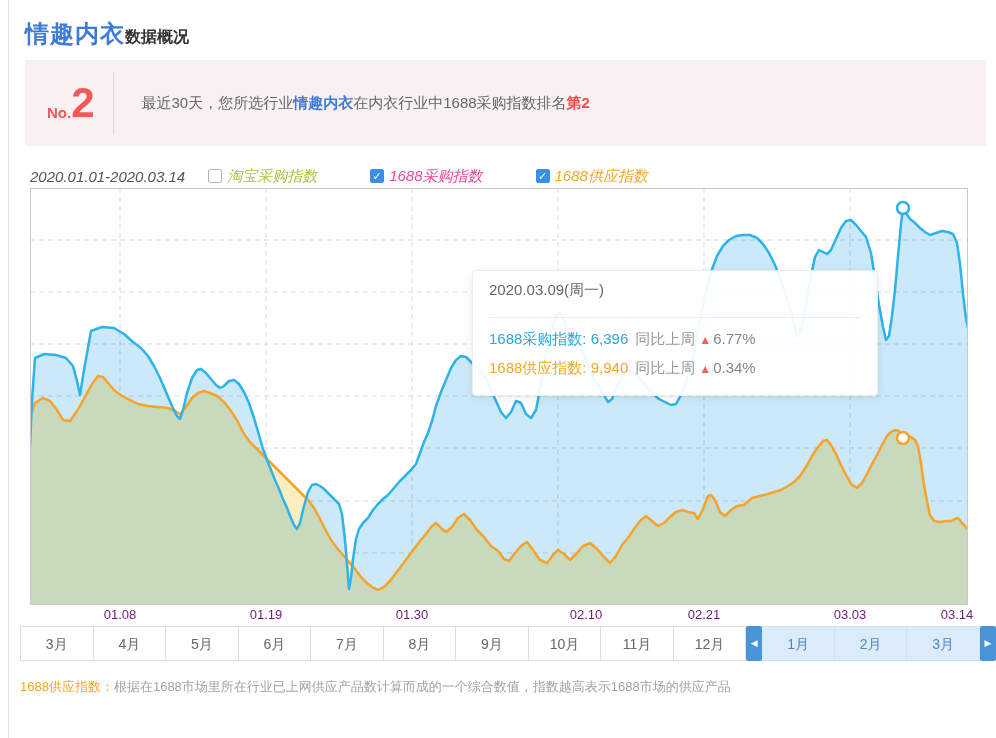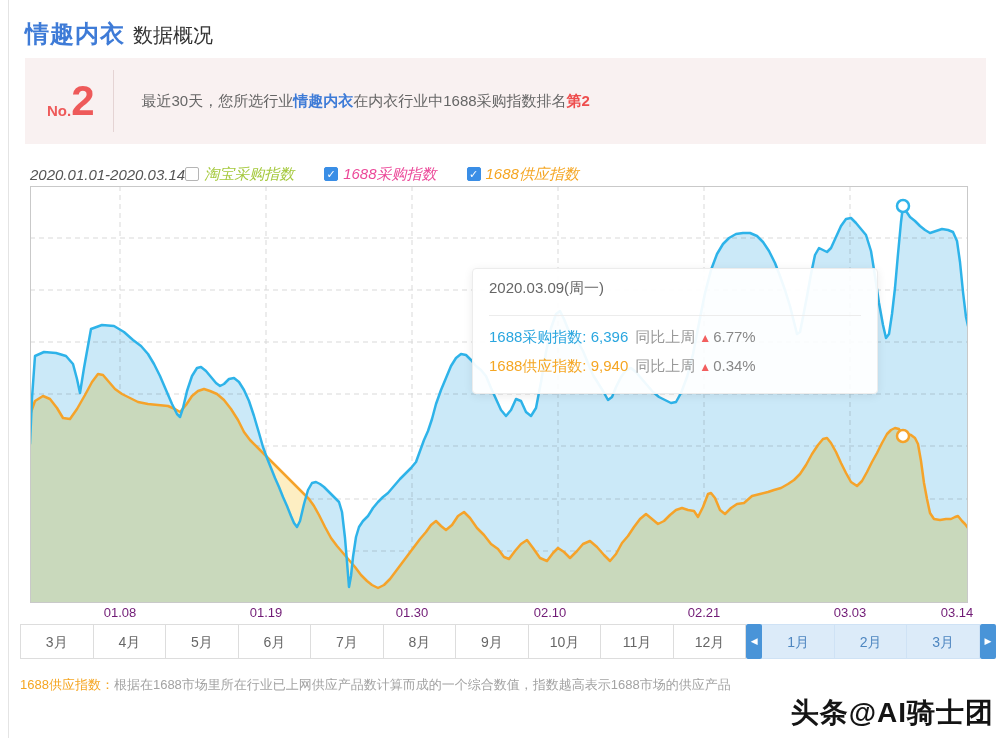--- a/index.html
+++ b/index.html
@@ -3,39 +3,39 @@
 <meta charset="utf-8">
 <style>
   html,body{margin:0;padding:0;width:996px;height:738px;overflow:hidden;background:#fff;
     font-family:"Liberation Sans","DejaVu Sans",sans-serif;}
   .page{position:relative;width:996px;height:738px;background:#fff;}
   .left-edge-line{position:absolute;left:8px;top:0;width:1px;height:738px;background:#e4e4e4;}
 
   
   .title{margin:0;padding:16px 0 0 25px;line-height:30px;white-space:nowrap;}
   .t-hl{color:#3e7bd7;font-size:24px;font-weight:bold;letter-spacing:1px;}
-  .t-rest{color:#333;font-size:20px;font-weight:normal;margin-left:8px;}
+  .t-rest{color:#333;font-size:16px;font-weight:bold;}
 
   
   .rank-banner{margin:8px 0 0 25px;width:961px;height:86px;background:#f9f1f1;
     display:flex;align-items:center;}
   .rank-no{margin-left:22px;display:flex;align-items:flex-end;line-height:1;}
   .no-lbl{color:#ee5a5a;font-size:15px;font-weight:bold;padding-bottom:4px;}
   .no-val{color:#ee5a5a;font-size:42px;font-weight:bold;}
   .rank-divider{width:1px;height:62px;background:#e5d4d4;margin:0 28px 0 18px;}
   .rank-text{color:#666;font-size:15px;}
   .hl-blue{color:#3e7bd7;font-weight:bold;}
   .hl-red{color:#ee4e4e;font-weight:bold;}
 
   
   .chart-header{margin:18px 25px 0 30px;height:24px;display:flex;align-items:center;
     justify-content:flex-start;font-style:italic;}
   .date-range{color:#555;font-size:15px;}
   .legend{display:flex;align-items:center;gap:30px;}
-  .legend-item{display:flex;align-items:center;gap:5px;cursor:pointer;}
+  .legend-item{display:flex;align-items:center;gap:5px;cursor:pointer;margin-left:23px;}
   .cb{width:14px;height:14px;border:1px solid #b5b5b5;background:#fff;border-radius:2px;
     display:inline-flex;align-items:center;justify-content:center;font-size:11px;color:#fff;box-sizing:border-box;}
   .cb.checked{background:#3a8ee6;border-color:#3a8ee6;}
   .lg-label{font-size:15px;}
 
   
   .chart-wrap{position:relative;margin-left:30px;width:938px;height:437px;}
   .x-labels{position:absolute;left:0;top:419px;width:938px;height:18px;}
   .x-label{position:absolute;top:0;width:60px;margin-left:-30px;text-align:center;
     color:#701a75;font-size:13px;}
@@ -127,21 +127,21 @@
         <path d="M0,229 L5,215 L13,210 L20,213 L27,222 L33,232 L40,233 L47,223 L55,209 L62,196 L68,188 L73,189 L79,196 L85,203 L92,208 L100,212 L108,216 L118,218 L128,219 L138,220 L145,223 L150,226 L156,219 L162,210 L168,205 L174,203 L180,205 L187,208 L194,214 L201,223 L208,234 L214,246 L220,254 L227,261 L234,268 L241,275 L247,281 L253,287 L260,294 L267,301 L273,307 L279,313 L284,320 L289,329 L295,341 L301,352 L307,360 L313,367 L319,374 L325,381 L331,389 L337,395 L342,399 L348,402 L354,399 L360,393 L366,385 L372,377 L378,369 L384,361 L390,353 L396,346 L401,339 L406,335 L411,340 L416,344 L422,339 L428,330 L434,326 L440,332 L447,342 L454,349 L461,358 L468,363 L474,371 L479,373 L485,365 L491,358 L497,354 L503,362 L510,372 L517,375 L523,367 L528,362 L534,366 L540,372 L547,365 L553,358 L560,355 L567,361 L574,369 L580,375 L586,368 L592,357 L598,350 L604,341 L610,333 L616,328 L622,333 L628,338 L634,335 L640,329 L646,324 L652,322 L658,324 L664,325 L668,331 L673,321 L678,308 L681,307 L685,312 L690,324 L695,328 L701,322 L707,318 L714,317 L722,310 L730,308 L738,306 L744,304 L751,302 L758,298 L764,294 L770,288 L776,279 L782,268 L788,259 L793,253 L797,252 L801,257 L806,266 L811,277 L816,287 L821,296 L827,300 L832,295 L837,286 L842,276 L847,267 L852,257 L857,248 L861,244 L865,242 L869,243 L873,250 L877,248 L881,249 L885,252 L888,258 L891,275 L894,297 L897,313 L900,327 L904,333 L910,334 L916,333 L921,333 L925,331 L928,330 L932,335 L935,338 L938,342" fill="none" stroke="#f5a32a" stroke-width="2.5" stroke-linejoin="round" stroke-linecap="round"></path>
         <path d="M0,258 L2,212 L5,170 L14,166 L26,167 L36,170 L43,178 L47,193 L50,207 L54,182 L61,143 L72,139 L84,140 L94,146 L103,154 L111,160 L118,168 L124,178 L130,190 L136,204 L142,218 L147,228 L150,231 L153,222 L157,205 L162,190 L167,182 L171,181 L176,185 L181,191 L186,197 L190,200 L194,198 L199,193 L204,192 L209,196 L214,204 L219,215 L224,230 L229,247 L233,261 L237,272 L241,282 L245,292 L249,301 L253,311 L257,320 L261,330 L264,337 L267,341 L270,335 L274,318 L278,304 L282,297 L286,296 L290,298 L294,301 L298,305 L302,309 L306,313 L309,316 L312,326 L315,352 L317,376 L319,401 L321,390 L323,371 L326,351 L329,341 L333,335 L338,330 L343,322 L348,316 L353,311 L358,307 L364,300 L370,293 L376,287 L381,282 L386,276 L390,265 L394,254 L398,245 L402,233 L406,218 L411,204 L416,192 L421,180 L426,172 L431,168 L436,169 L441,174 L446,180 L451,184 L456,190 L461,202 L466,213 L471,224 L476,230 L481,224 L486,213 L491,215 L496,226 L501,230 L506,222 L511,196 L516,166 L521,142 L526,128 L530,125 L534,133 L538,143 L543,151 L548,156 L553,165 L558,177 L563,189 L568,197 L573,205 L578,214 L582,211 L586,201 L591,191 L596,184 L601,182 L606,186 L611,192 L617,199 L623,206 L629,211 L635,214 L641,217 L646,216 L651,207 L657,191 L663,168 L669,137 L675,107 L681,84 L687,68 L693,58 L699,52 L706,48 L713,47 L720,47 L727,50 L733,56 L739,65 L745,77 L750,90 L755,104 L760,120 L764,136 L767,148 L770,146 L773,131 L777,110 L781,88 L785,69 L789,62 L793,64 L797,66 L801,62 L806,51 L811,40 L816,33 L821,32 L826,37 L831,43 L836,49 L841,65 L845,90 L849,117 L853,139 L856,152 L859,148 L862,128 L865,102 L868,68 L871,36 L873,20 L876,25 L880,31 L885,35 L890,40 L895,44 L900,47 L906,45 L912,43 L918,44 L923,46 L927,55 L930,76 L933,106 L936,131 L938,140" fill="none" stroke="#2eb3e9" stroke-width="2.5" stroke-linejoin="round" stroke-linecap="round"></path>
         <rect x="0.5" y="0.5" width="937" height="416" fill="none" stroke="#c9c9c9" stroke-width="1"></rect>
         <circle cx="873" cy="20" r="6" fill="#fff" stroke="#2eb3e9" stroke-width="2.5"></circle>
         <circle cx="873" cy="250" r="6" fill="#fff" stroke="#f5a32a" stroke-width="2.5"></circle>
       </svg>
     <div class="x-labels" id="xLabels">
         <span class="x-label" style="left: 90px;">01.08</span>
         <span class="x-label" style="left: 236px;">01.19</span>
         <span class="x-label" style="left: 382px;">01.30</span>
-        <span class="x-label" style="left: 520px;">02.10</span>
+        <span class="x-label" style="left: 556px;">02.10</span>
         <span class="x-label" style="left: 674px;">02.21</span>
         <span class="x-label" style="left: 820px;">03.03</span>
         <span class="x-label" style="left: 927px;">03.14</span>
       </div>
     <div class="tooltip">
       <div class="tt-date">2020.03.09(周一)</div>
       <div class="tt-row"><span class="c-blue"><span>1688采购指数: </span><span>6,396</span></span><span class="tt-gray">同比上周</span><span class="tt-up">▲</span><span class="tt-pct">6.77%</span></div>
       <div class="tt-row"><span class="c-orange"><span>1688供应指数: </span><span>9,940</span></span><span class="tt-gray">同比上周</span><span class="tt-up">▲</span><span class="tt-pct">0.34%</span></div>
     </div>
   </div>
@@ -161,14 +161,13 @@
       <div class="m-tab active">1月</div>
       <div class="m-tab active">2月</div>
       <div class="m-tab active">3月</div>
       <div class="m-arrow"><span>▶</span></div>
     </div>
 
   <div class="footnotes">
     <div class="fn"><span class="fn-label c-orange2">1688供应指数：</span><span class="fn-text">根据在1688市场里所在行业已上网供应产品数计算而成的一个综合数值，指数越高表示1688市场的供应产品</span></div>
   </div>
 
-  <div class="watermark">头条@AI骑士团</div>
 </div>
 
 </body></html>

